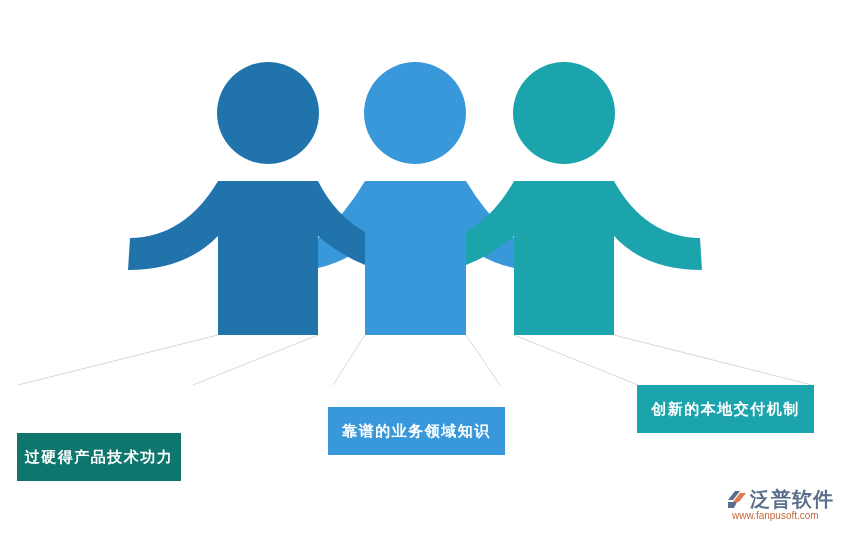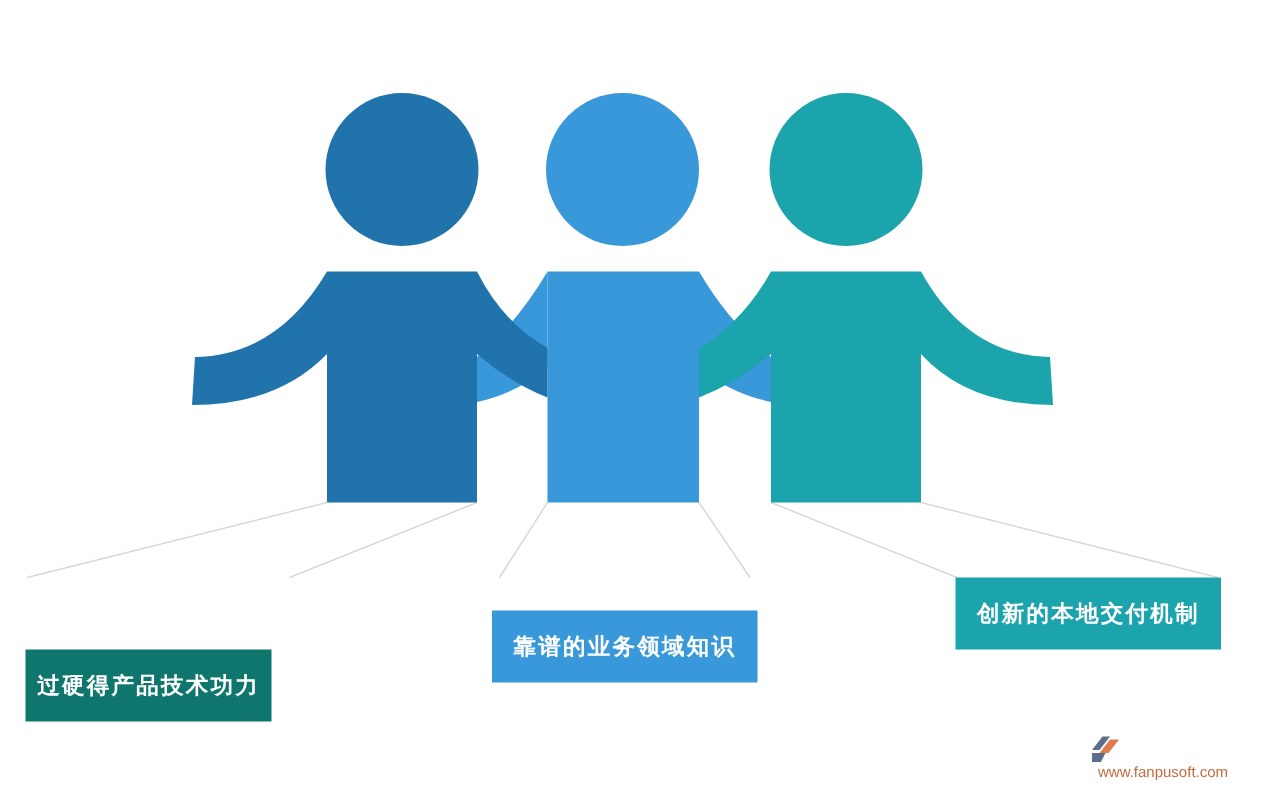--- a/index.html
+++ b/index.html
@@ -61,14 +61,15 @@
 <div class="label-box" style="left:17px; top:385px; width:164px; background:#0f766e;margin-top:48px;">过硬得产品技术功力</div>
 <div class="label-box" style="left:328px; top:385px; width:177px; background:#3898d9;margin-top:22px;">靠谱的业务领域知识</div>
 <div class="label-box" style="left:637px; top:385px; width:177px; background:#1ca4ad;font-family:Liberation Mono, monospace;">创新的本地交付机制</div>
 
 <div class="logo">
   <svg class="logo-icon" viewBox="0 0 22 22">
     <path d="M2 12 L9 3 L14 3 L7 12 Z" fill="#5b6f8c"></path>
     <path d="M7 14 L14 5 L20 5 L13 14 Z" fill="#e07a4a"></path>
     <path d="M2 14 L11 14 L8 20 L2 20 Z" fill="#5b6f8c"></path>
   </svg>
+  <span class="logo-title">泛普软件</span>
   <span class="logo-url">www.fanpusoft.com</span>
 </div>
 
 </body></html>

